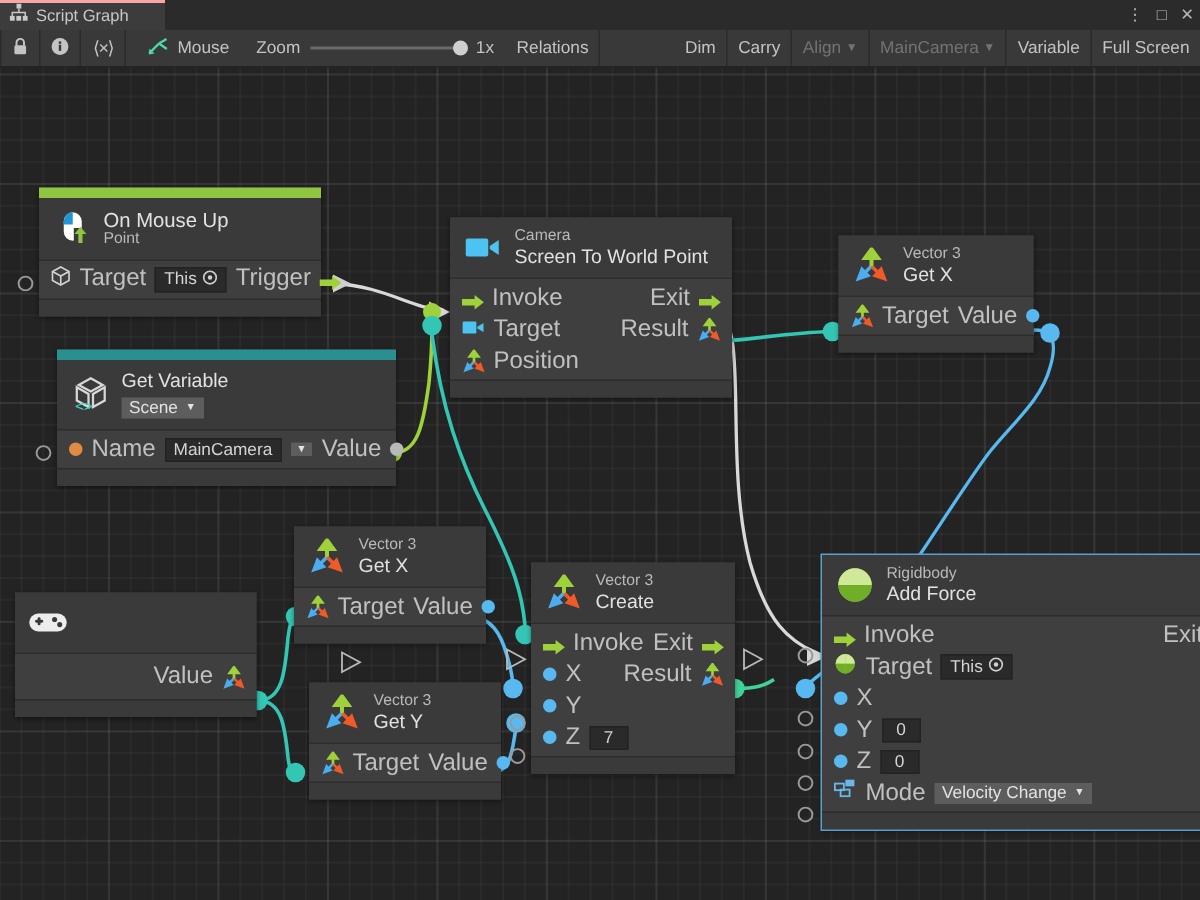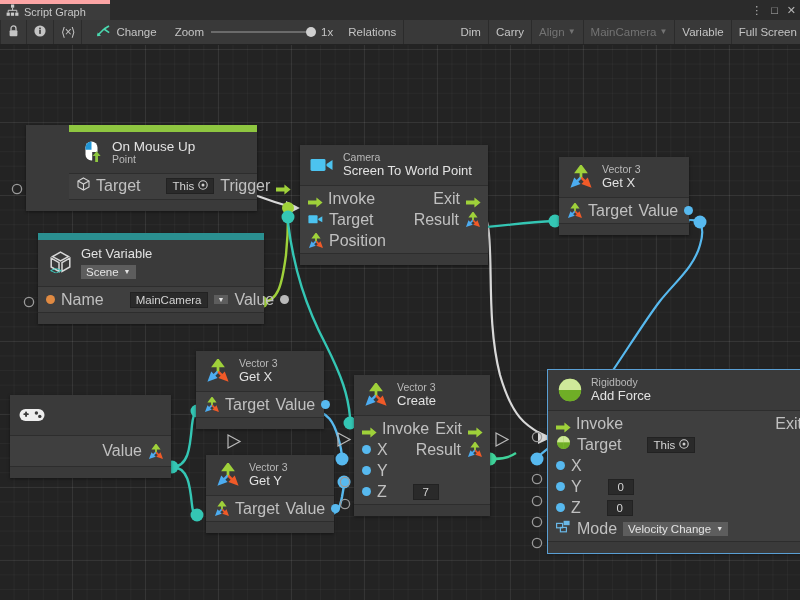--- a/index.html
+++ b/index.html
@@ -4,21 +4,21 @@
 <style>
   html,body{margin:0;padding:0;background:#1e1e1e;}
   body{width:800px;height:600px;overflow:hidden;
        font-family:"Liberation Sans","DejaVu Sans",sans-serif;
        -webkit-font-smoothing:antialiased;}
   #app{position:relative;width:800px;height:600px;background:#232323;overflow:hidden;}
 
   
   .titlebar{position:absolute;left:0;top:0;width:800px;height:20px;background:#2b2b2b;}
   .tab{position:absolute;left:0;top:0;height:20px;width:110px;background:#3c3c3c;
-       border-top:4px solid #fca5a5;box-sizing:border-box;
+       border-top:2px solid #fca5a5;box-sizing:border-box;
        display:flex;align-items:center;gap:5px;padding-left:6px;}
   .tab-label{font-size:11px;color:#c8c8c8;}
   .winbtns{position:absolute;right:4px;top:0;height:20px;display:flex;align-items:center;gap:9px;}
   .winbtn{color:#b5b5b5;font-size:11px;line-height:1;cursor:default;}
 
   
   .toolbar{position:absolute;left:0;top:20px;width:800px;height:24px;background:#393939;
            border-bottom:1px solid #232323;display:flex;align-items:stretch;}
   .tbtn{display:flex;align-items:center;justify-content:center;height:100%;
         padding:0 7px;font-size:11.5px;color:#c4c4c4;border-right:1px solid #2b2b2b;
@@ -54,21 +54,21 @@
   .ntitles{display:flex;flex-direction:column;justify-content:center;line-height:1.12;}
   .ntype{font-size:10.5px;color:#b9b9b9;}
   .nname{font-size:13px;color:#e2e2e2;}
   .nname.big{font-size:13.5px;}
   .nbody{border-top:1px solid #2d2d2d;background:#3f3f3f;padding:2px 0 2px 0;}
   .nfoot{height:11px;background:#3a3a3a;border-top:1px solid #2d2d2d;}
   .row{display:flex;align-items:center;min-height:21px;padding:0 8px;gap:6px;justify-content:space-between;}
   .side{display:flex;align-items:center;gap:6px;}
   .lbl{font-size:16px;color:#c0c0c0;white-space:nowrap;}
   .field{background:#2a2a2a;border:1px solid #222;color:#d4d4d4;font-size:11.5px;
-         padding:1px 5px;display:inline-flex;align-items:center;gap:4px;margin-left:20px;}
+         padding:1px 5px;display:inline-flex;align-items:center;gap:4px;}
   .field.num{min-width:14px;justify-content:center;padding:1px 5px;}
   .drop{background:#5d5d5d;color:#e3e3e3;font-size:11.5px;padding:1px 5px;
         display:inline-flex;align-items:center;gap:5px;}
   .dropsm{background:#5d5d5d;color:#e3e3e3;font-size:11.5px;padding:1px 4px;
           display:inline-flex;align-items:center;}
   .dot{width:9px;height:9px;border-radius:50%;display:inline-block;flex:0 0 9px;}
   .arrw{width:14px;height:10px;flex:0 0 14px;}
   .varrow{width:15px;height:15px;flex:0 0 15px;}
 </style>
 </head>
@@ -120,21 +120,21 @@
 
     <div class="objfield">
       <span>
         <svg width="15" height="14" viewBox="0 0 15 14">
           <path d="M1.5 11.5 L8 5" stroke="#4ad9b0" stroke-width="1.6" fill="none"></path>
           <path d="M8 5 L13 2" stroke="#4ad9b0" stroke-width="1.6" fill="none"></path>
           <path d="M8 5 L13.2 8.6" stroke="#4ad9b0" stroke-width="1.6" fill="none"></path>
           <path d="M1.6 8.4 L1.2 12.3 L5 11.7 Z" fill="#4ad9b0"></path>
         </svg>
       </span>
-      <span>Change</span>
+      <span>Mouse</span>
     </div>
 
     <div class="zoomwrap">
       <span>Zoom</span>
       <span class="slider">
           <span class="sknob"></span>
         </span>
       <span>1x</span>
     </div>
 
@@ -225,21 +225,21 @@
       <circle cx="29" cy="257" r="4.6" fill="none" stroke="#9a9a9a" stroke-width="1.3"></circle>
       <circle cx="345" cy="437" r="4.6" fill="none" stroke="#9a9a9a" stroke-width="1.3"></circle>
       <circle cx="345" cy="459" r="4.6" fill="none" stroke="#9a9a9a" stroke-width="1.3"></circle>
       <circle cx="537" cy="392" r="4.6" fill="none" stroke="#9a9a9a" stroke-width="1.3"></circle>
       <circle cx="537" cy="434" r="4.6" fill="none" stroke="#9a9a9a" stroke-width="1.3"></circle>
       <circle cx="537" cy="456" r="4.6" fill="none" stroke="#9a9a9a" stroke-width="1.3"></circle>
       <circle cx="537" cy="477" r="4.6" fill="none" stroke="#9a9a9a" stroke-width="1.3"></circle>
       <circle cx="537" cy="498" r="4.6" fill="none" stroke="#9a9a9a" stroke-width="1.3"></circle>
     </svg>
 
-    <div class="node" style="left:26px;top:80px;width:188px;padding-left:43px;">
+    <div class="node" style="left:26px;top:80px;width:188px;">
       <div class="accent" style="background:#8ec640"></div>
       <div class="nhead">
         <span class="nicon">
           <svg width="25" height="25" viewBox="0 0 25 25">
             <path d="M12.5 1.5a6 6 0 0 1 6 6v7a6 6 0 0 1-12 0v-7a6 6 0 0 1 6-6z" fill="#ffffff"></path>
             <path d="M12.5 1.5a6 6 0 0 0-6 6v2.2h6z" fill="#2196d6"></path>
             <path d="M13.2 12 L20.5 12 L20.5 23 L13.2 23 Z" fill="#3a3a3a"></path>
             <path d="M16.2 22 V16 H13.6 L17.6 11.2 L21.6 16 H19 V22 Z" fill="#8ec640"></path>
           </svg>
         </span>

